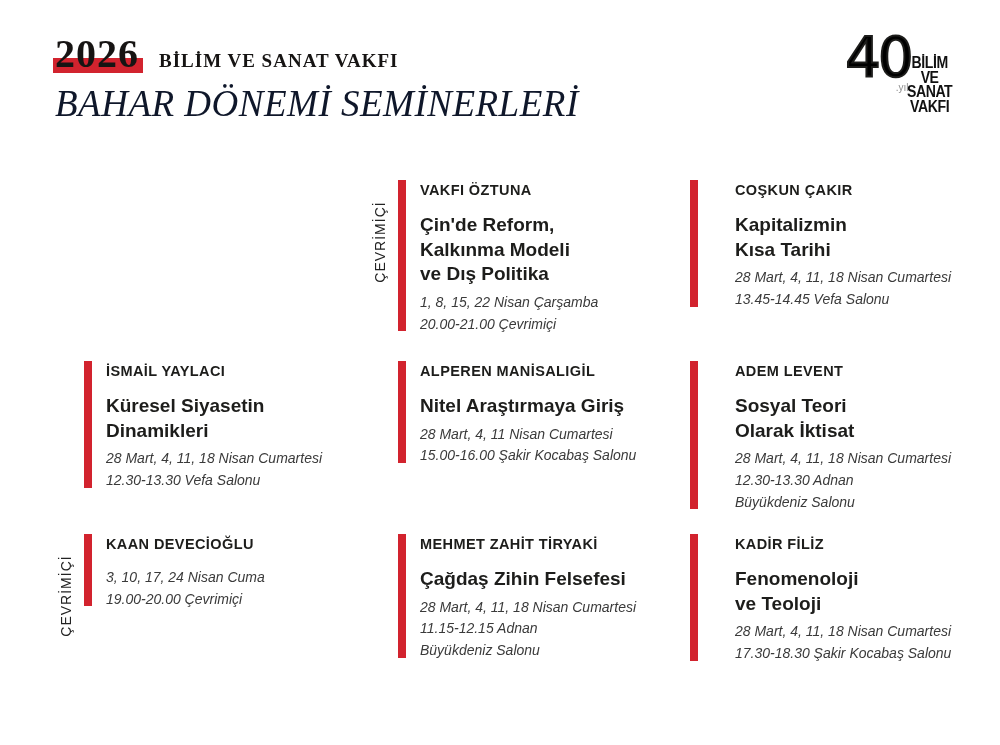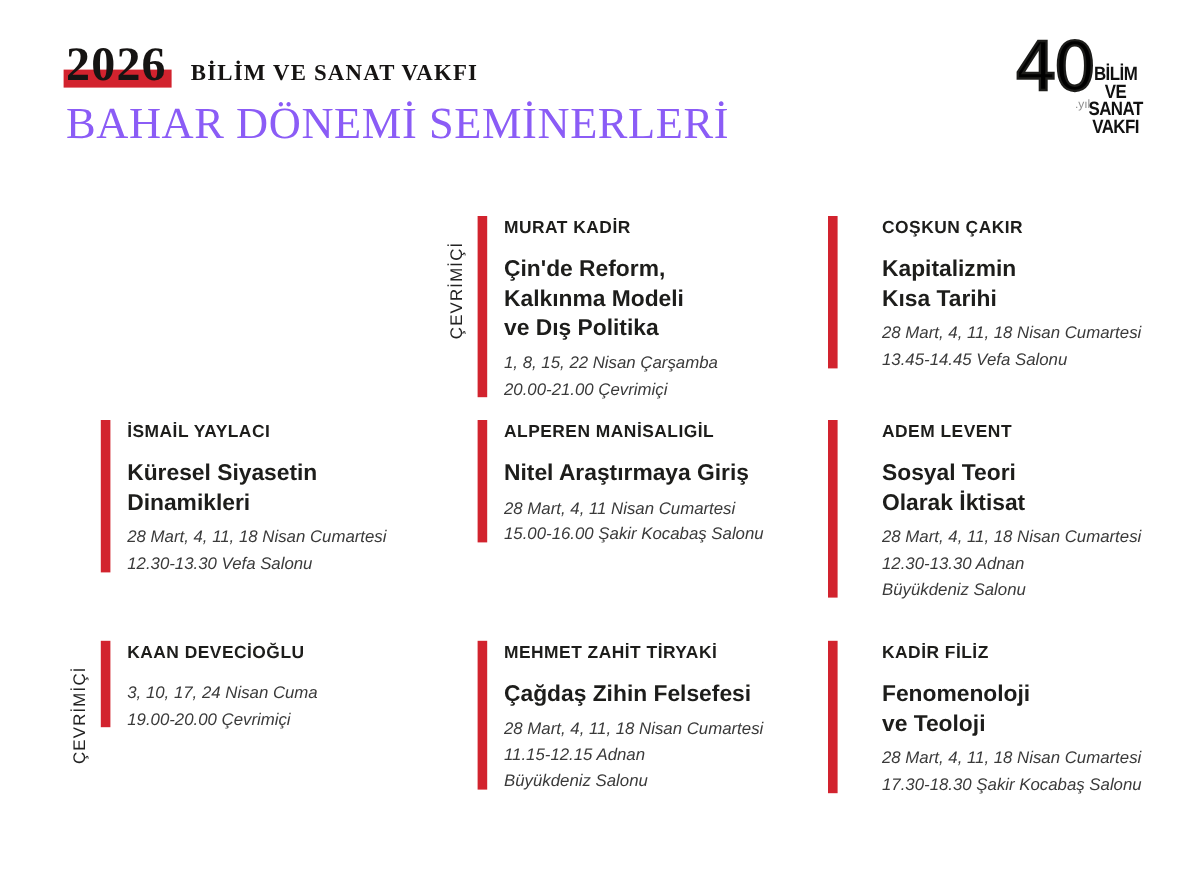--- a/index.html
+++ b/index.html
@@ -30,21 +30,21 @@
     font-size:40px; font-weight:700; letter-spacing:1px; line-height:1;
     color:#161413;
   }
   .org {
     font-size:19px; font-weight:700; letter-spacing:1px;
     color:#161413;
   }
   .main-title {
     margin-top:8px;
     font-size:37px; font-weight:400; letter-spacing:0.5px;
-    color:#8b5cf6; white-space:nowrap;
+    color:#0f172a; white-space:nowrap;font-style:italic;
   }
 
   
   .logo { display:flex; align-items:flex-start; }
   .logo-left { text-align:right; margin-right:-4px; }
   .logo-40 {
     font-family:"DejaVu Sans", sans-serif;
     font-size:56px; line-height:0.82; letter-spacing:-3px;
     color:#000000;
     -webkit-text-stroke:2px #1d1d1b;
@@ -62,21 +62,21 @@
     white-space:pre-line; color:#111111;
   }
 
   
   .card {
     position:absolute;
     width:300px;
     display:flex; gap:14px;
   }
   .c1 { left:84px; }  .c2 { left:398px; }  .c3 { left:690px;gap:37px; }
-  .r1 { top:180px; }  .r2 { top:350px; }  .r3 { top:534px; }
+  .r1 { top:180px; }  .r2 { top:361px; }  .r3 { top:534px; }
 
   .bar {
     flex:0 0 8px; align-self:stretch;
     background:#d2232e;
     margin-bottom:4px;
   }
   .card-body { padding-top:2px; }
   .speaker {
     font-size:14.5px; font-weight:700; letter-spacing:0.4px;
     color:#1d1d1b;
@@ -127,21 +127,21 @@
 SANAT
 VAKFI</div>
     </div>
   </div>
 
 
   <div class="card c2 r1">
     <div class="online">ÇEVRİMİÇİ</div>
     <div class="bar"></div>
     <div class="card-body">
-      <div class="speaker">MURAT KADİR</div>
+      <div class="speaker">VAKFI ÖZTUNA</div>
       <div class="sem-title">Çin'de Reform,
 Kalkınma Modeli
 ve Dış Politika</div>
       <div class="sem-details">1, 8, 15, 22 Nisan Çarşamba
 20.00-21.00 Çevrimiçi</div>
     </div>
   </div>
 
   <div class="card c3 r1">
     <div class="bar"></div>

